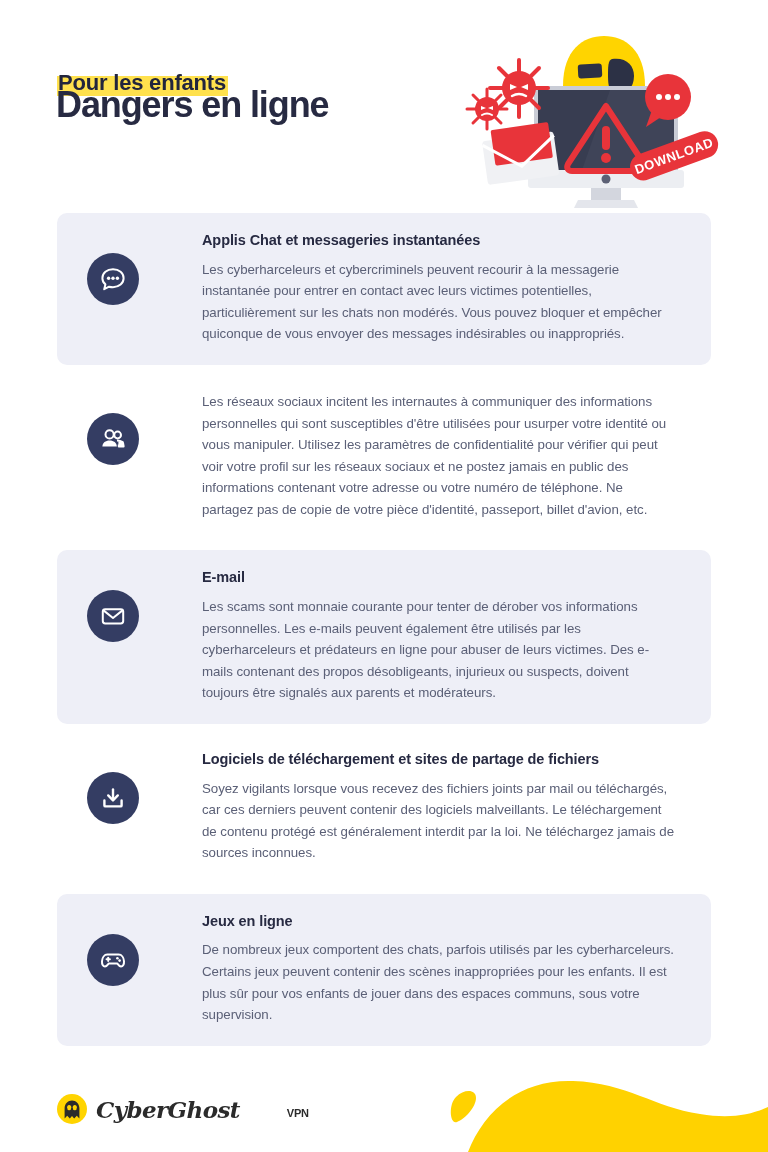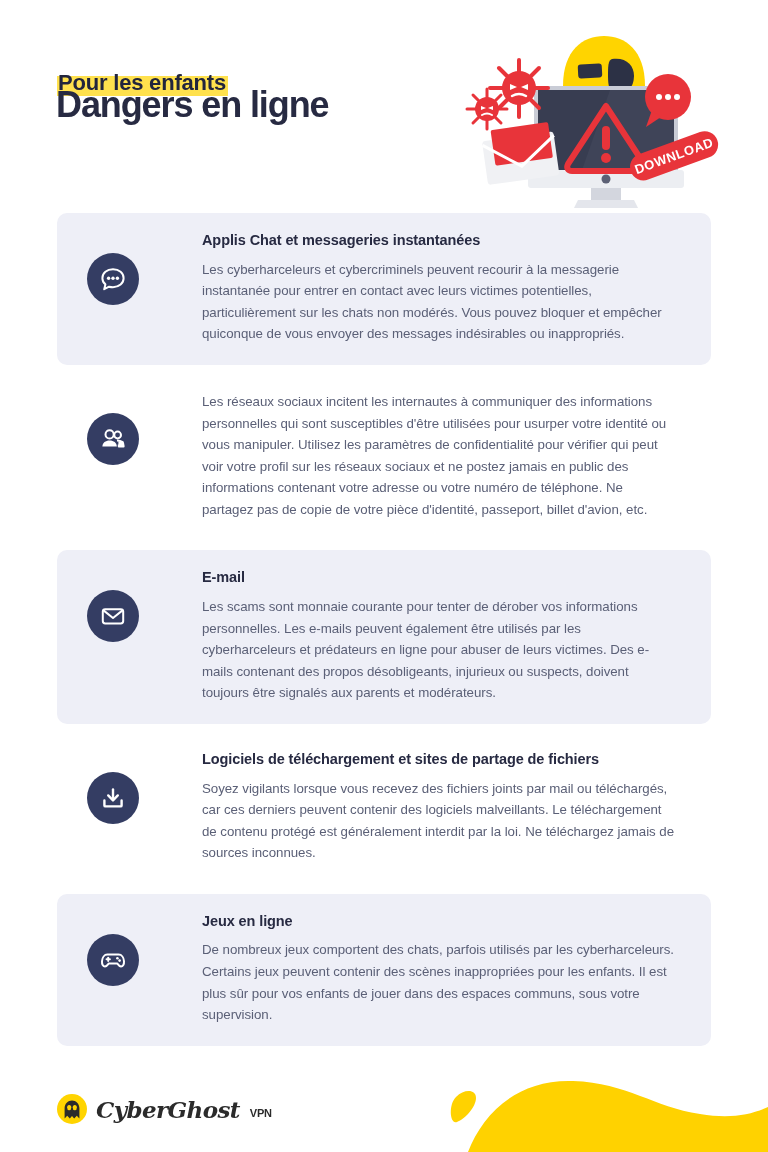--- a/index.html
+++ b/index.html
@@ -165,36 +165,37 @@
     background: #ffd400;
     display: flex;
     align-items: center;
     justify-content: center;
   }
   .logo-mark svg { display: block; }
 
   .logo-text {
     display: flex;
     align-items: baseline;
-    gap: 10px;
+    gap: 3px;
   }
   .logo-word {
     font-family: "DejaVu Serif", serif;
     font-style: italic;
     font-weight: bold;
     font-size: 23px;
     color: #2b2b2b;
     letter-spacing: -0.6px;
   }
   .logo-vpn {
     font-size: 11px;
     font-weight: bold;
     color: #2b2b2b;
     letter-spacing: -0.2px;
     transform: translateY(-1px);
+    margin-left: 44px;
   }
 </style>
 </head>
 <body>
 
 <div class="page">
 
   <div class="header">
 
     <div class="eyebrow-wrap">

